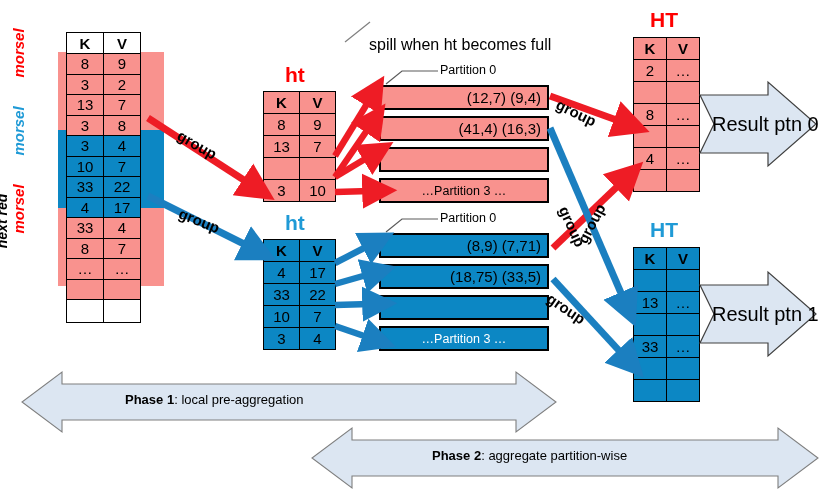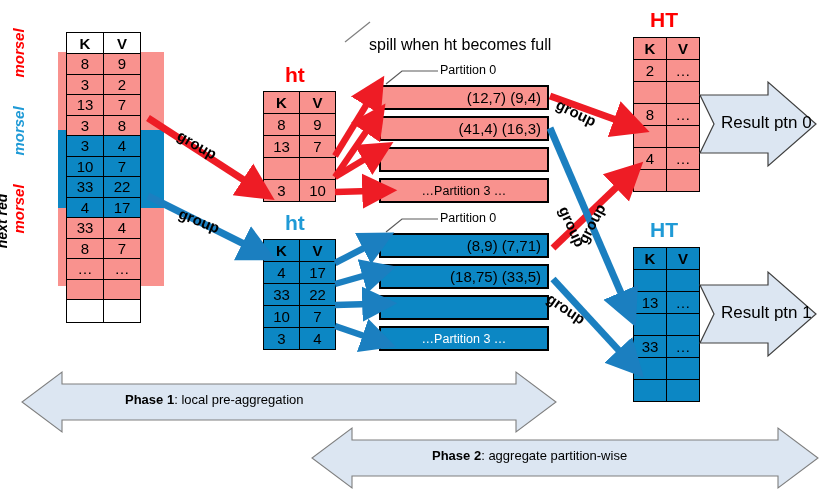--- a/index.html
+++ b/index.html
@@ -25,21 +25,21 @@
   
   .pbar{position:absolute;border:2.4px solid #000;box-sizing:border-box;
         font-size:15px;display:flex;align-items:center;justify-content:center;}
   .pbar.right{justify-content:flex-end;padding-right:6px;}
   
   .band{position:absolute;}
   svg.overlay{position:absolute;left:0;top:0;width:828px;height:497px;
               pointer-events:none;}
   .phase{position:absolute;font-size:13px;white-space:nowrap;}
   .phase b{font-weight:bold;}
-  .resultlbl{position:absolute;font-size:17px;white-space:nowrap;margin-left:9px;}
+  .resultlbl{position:absolute;font-size:20px;white-space:nowrap;}
 </style>
 </head>
 <body>
 
 <div class="band" style="left:58px;top:52px;width:106px;height:78px;background:#f9928e;"></div>
 <div class="band" style="left:58px;top:130px;width:106px;height:78px;background:#0c87c4;"></div>
 <div class="band" style="left:58px;top:208px;width:106px;height:78px;background:#f9928e;"></div>
 
 <table class="tbl" style="left:66px;top:32px;">
   <tbody>

